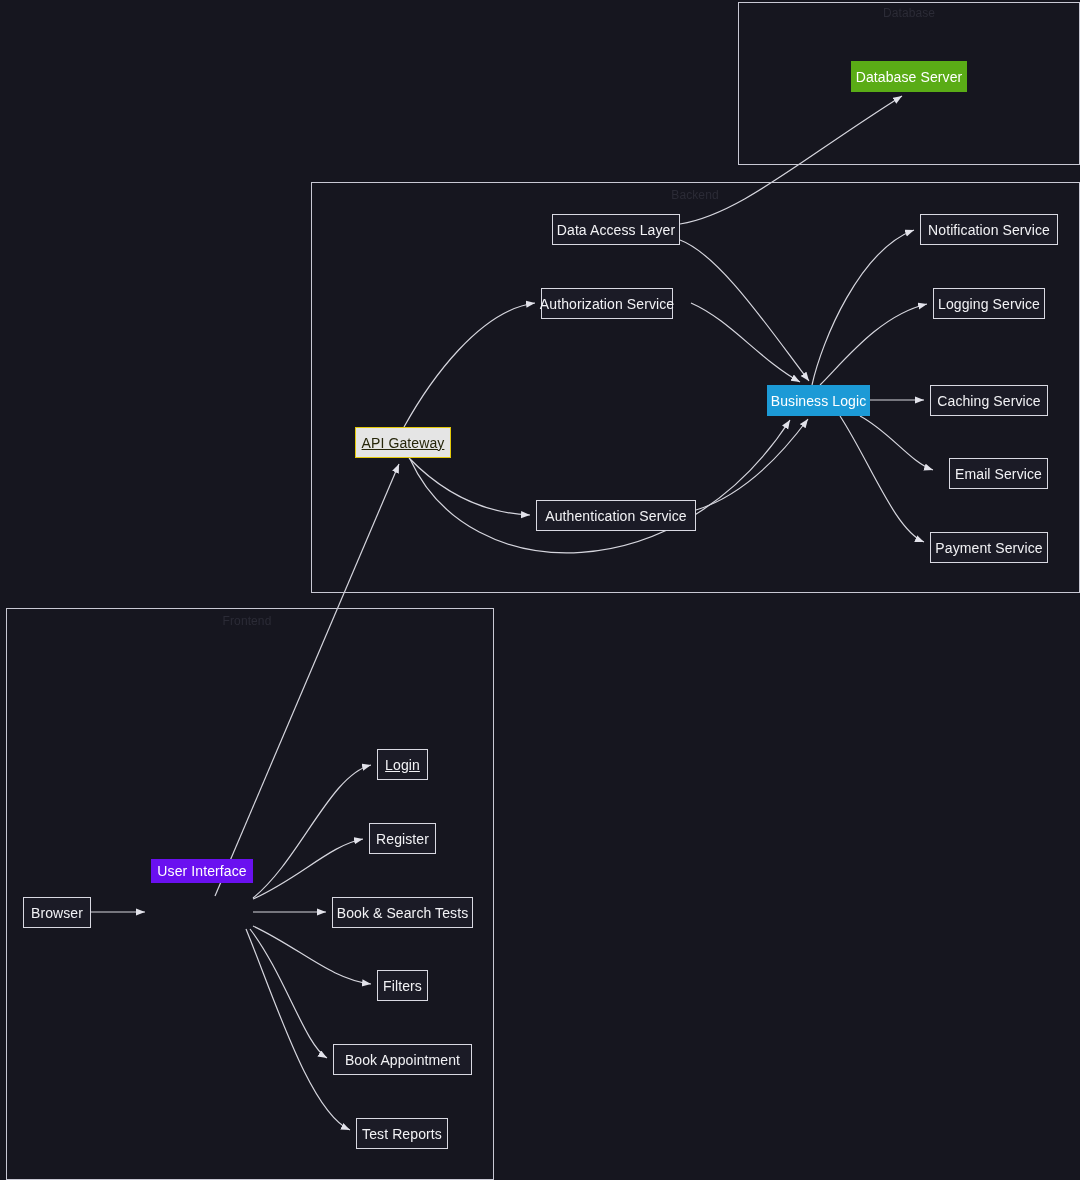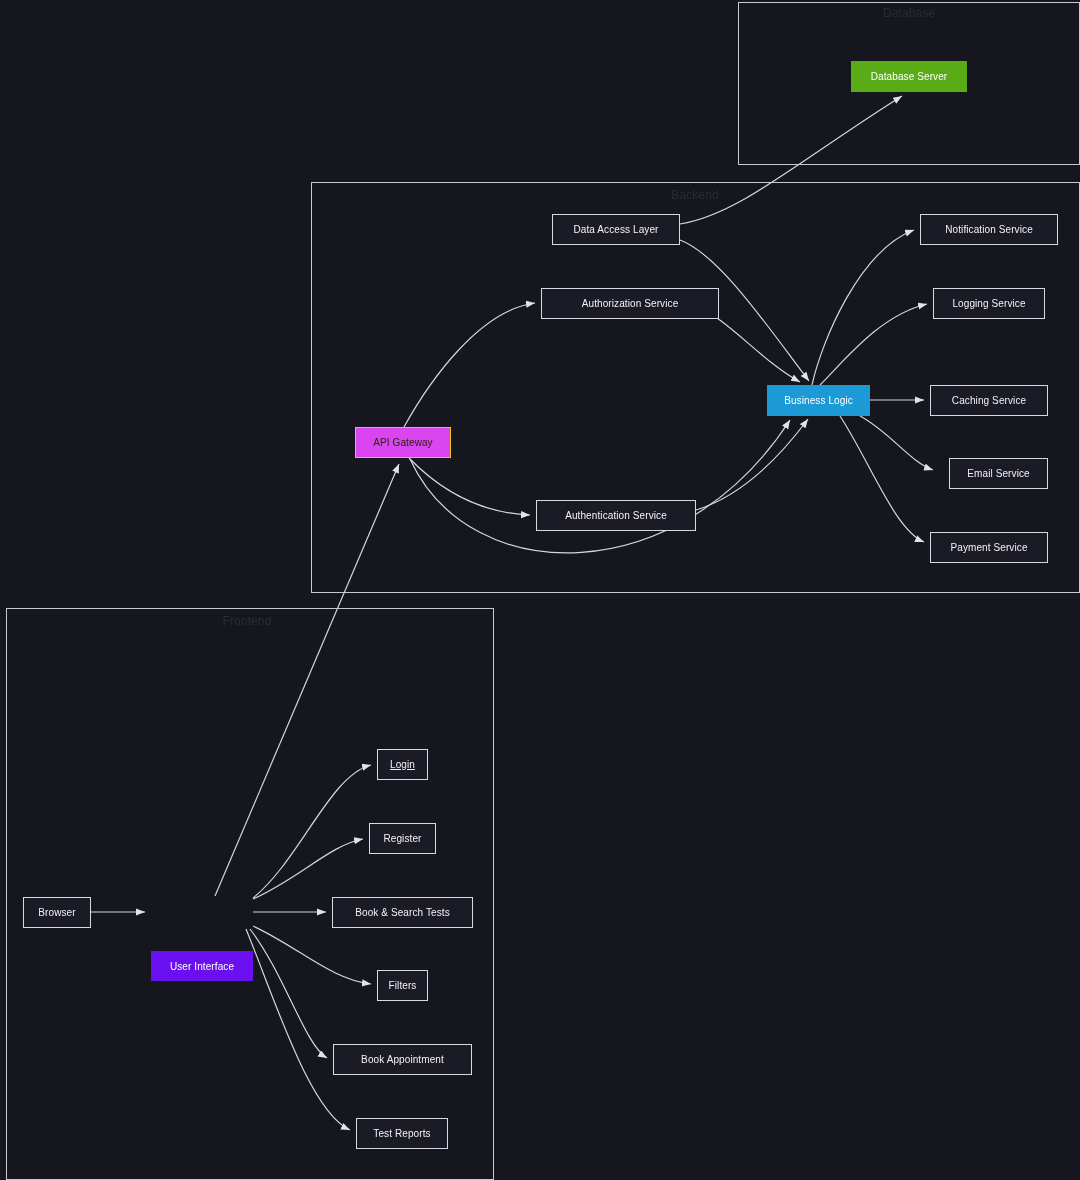--- a/index.html
+++ b/index.html
@@ -35,41 +35,42 @@
     white-space: nowrap;
     transform: translateX(-50%);
     letter-spacing: 0.1px;
   }
   .node {
     position: absolute;
     box-sizing: border-box;
     border: 1.5px solid #d9d9e2;
     background: #1b1b26;
     color: #f2f2f5;
-    font-size: 10px;
+    font-size: 14px;
     display: flex;
     align-items: center;
     justify-content: center;
     white-space: nowrap;
     letter-spacing: 0.1px;
   }
   .node.fill-db {
     background: #5aac16;
     border-color: #5aac16;
     color: #ffffff;
   }
   .node.fill-logic {
     background: #1c9ad6;
     border-color: #1c9ad6;
     color: #ffffff;
   }
   .node.fill-gateway {
-    background: #d946ef;
+    background: #e5e5e5;
     border-color: #e3c90a;
     color: #26260a;
+    text-decoration: underline;
   }
   .node.fill-ui {
     background: #6a10f0;
     border-color: #6a10f0;
     color: #ffffff;
   }
 </style>
 </head>
 <body>
 
@@ -110,31 +111,31 @@
       <div class="cluster-label" style="left: 909px; top: 6px;">Database</div>
       <div class="cluster" style="left: 311px; top: 182px; width: 769px; height: 411px;"></div>
       <div class="cluster-label" style="left: 695px; top: 188px;">Backend</div>
       <div class="cluster" style="left: 6px; top: 608px; width: 488px; height: 572px;"></div>
       <div class="cluster-label" style="left: 247px; top: 614px;">Frontend</div>
     </div>
   <div id="nodes-layer">
       <div class="node fill-db" style="left: 851px; top: 61px; width: 116px; height: 31px;">Database Server</div>
       <div class="node" style="left: 552px; top: 214px; width: 128px; height: 31px;">Data Access Layer</div>
       <div class="node" style="left: 920px; top: 214px; width: 138px; height: 31px;">Notification Service</div>
-      <div class="node" style="left: 541px; top: 288px; width: 178px; height: 31px;">Authorization Service</div>
+      <div class="node" style="left: 541px; top: 288px; width: 132px; height: 31px;">Authorization Service</div>
       <div class="node" style="left: 933px; top: 288px; width: 112px; height: 31px;">Logging Service</div>
       <div class="node fill-logic" style="left: 767px; top: 385px; width: 103px; height: 31px;">Business Logic</div>
       <div class="node" style="left: 930px; top: 385px; width: 118px; height: 31px;">Caching Service</div>
       <div class="node fill-gateway" style="left: 355px; top: 427px; width: 96px; height: 31px;">API Gateway</div>
       <div class="node" style="left: 939px; top: 458px; width: 99px; height: 31px; margin-left: 10px;">Email Service</div>
       <div class="node" style="left: 536px; top: 500px; width: 160px; height: 31px;">Authentication Service</div>
       <div class="node" style="left: 930px; top: 532px; width: 118px; height: 31px;">Payment Service</div>
       <div class="node" style="left: 377px; top: 749px; width: 51px; height: 31px; text-decoration: underline;">Login</div>
       <div class="node" style="left: 369px; top: 823px; width: 67px; height: 31px;">Register</div>
       <div class="node" style="left: 23px; top: 897px; width: 68px; height: 31px;">Browser</div>
-      <div class="node fill-ui" style="left: 151px; top: 951px; width: 102px; height: 30px;">User Interface</div>
+      <div class="node fill-ui" style="left: 151px; top: 859px; width: 102px; height: 24px;">User Interface</div>
       <div class="node" style="left: 332px; top: 897px; width: 141px; height: 31px;">Book &amp; Search Tests</div>
       <div class="node" style="left: 377px; top: 970px; width: 51px; height: 31px;">Filters</div>
       <div class="node" style="left: 333px; top: 1044px; width: 139px; height: 31px;">Book Appointment</div>
       <div class="node" style="left: 356px; top: 1118px; width: 92px; height: 31px;">Test Reports</div>
     </div>
 
 </div>
 
 </body></html>

